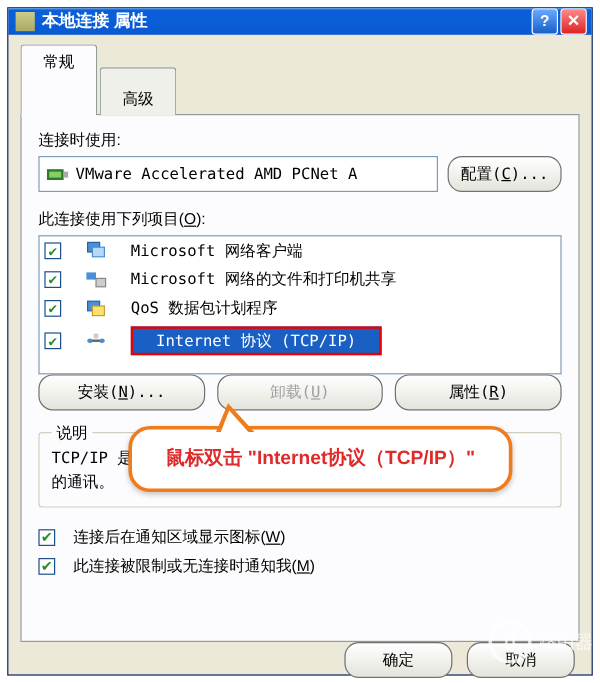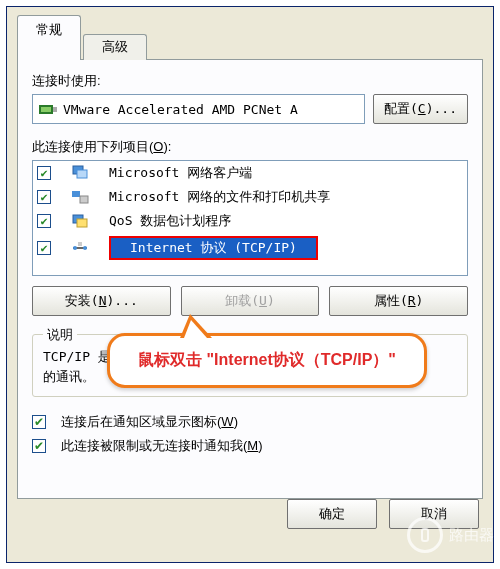--- a/index.html
+++ b/index.html
@@ -59,21 +59,21 @@
       border-bottom: none;
       background: #fcfcfe;
       margin-right: 2px;
       border-radius: 3px 3px 0 0;
       cursor: pointer;
       font-size: 13px;
     }
     .tab.inactive {
       background: #f0f0ea;
       margin-top: 19px;
-      padding-top: 3px;
+      padding-top: 17px;
     }
     .tab.active { position: relative; }
     .tab.active::after {
       content: '';
       position: absolute;
       left: 0; right: 0; bottom: -1px; height: 2px;
       background: #fcfcfe;
     }
     .panel {
       border: 1px solid #919b9c;
@@ -100,21 +100,21 @@
       display: inline-block;
     }
     .nic-icon svg { width: 100%; height: 100%; }
     .btn {
       border: 1px solid #707070;
       background: linear-gradient(to bottom, #fff, #e4e4dc);
       padding: 4px 10px;
       font-family: "SimSun", monospace;
       font-size: 13px;
       cursor: pointer;
-      border-radius: 2px;
+      border-radius: 12px;
       min-width: 86px;
       height: 30px;
     }
     .btn.disabled { color: #a0a0a0; cursor: default; }
     .items-list {
       border: 1px solid #7f9db9;
       background: #fff;
       height: 116px;
       overflow: hidden;
       margin-top: 4px;
@@ -143,21 +143,21 @@
     .item-icon svg { width: 100%; height: 100%; }
     .item-text { white-space: nowrap; }
     .item-sel {
       background: #1a5fc4;
       color: #fff;
       border: 2px solid #e00;
       padding: 1px 19px;
     }
     .btn-row {
       display: flex; justify-content: space-between;
-      margin-top: 10px; gap: 10px;
+      gap: 10px;
     }
     .btn-row .btn { flex: 1; }
     .group {
       border: 1px solid #d0d0bf;
       border-radius: 3px;
       margin-top: 18px;
       padding: 12px 10px 10px 10px;
       position: relative;
     }
     .group-legend {
@@ -238,20 +238,26 @@
       width: 8px; height: 14px;
       border: 2px solid rgba(255,255,255,0.85);
       border-radius: 3px;
     }
     u.acc { text-decoration: underline; }
   </style>
 </head>
 <body>
 
 <div class="window">
+  <div class="titlebar">
+    <span class="titlebar-icon"></span>
+    <span class="titlebar-title">本地连接 属性</span>
+    <div class="titlebtn">?</div>
+    <div class="titlebtn close">✕</div>
+  </div>
 
   <div class="body">
     <div class="tabs">
       <div class="tab active">常规</div>
       <div class="tab inactive">高级</div>
     </div>
 
     <div class="panel">
 
       <div class="section-label">连接时使用:</div>

